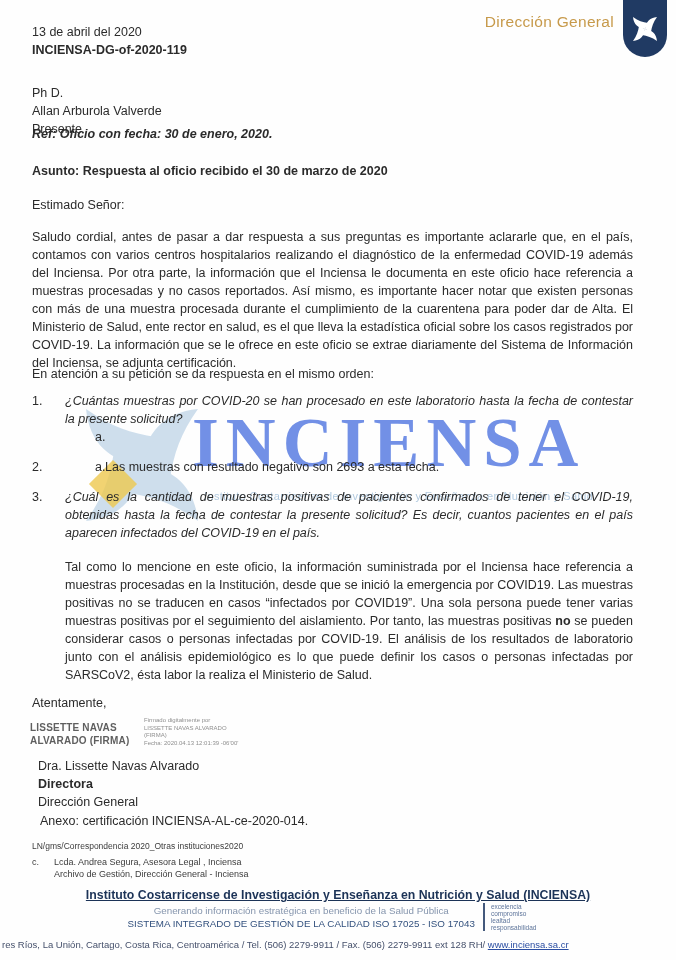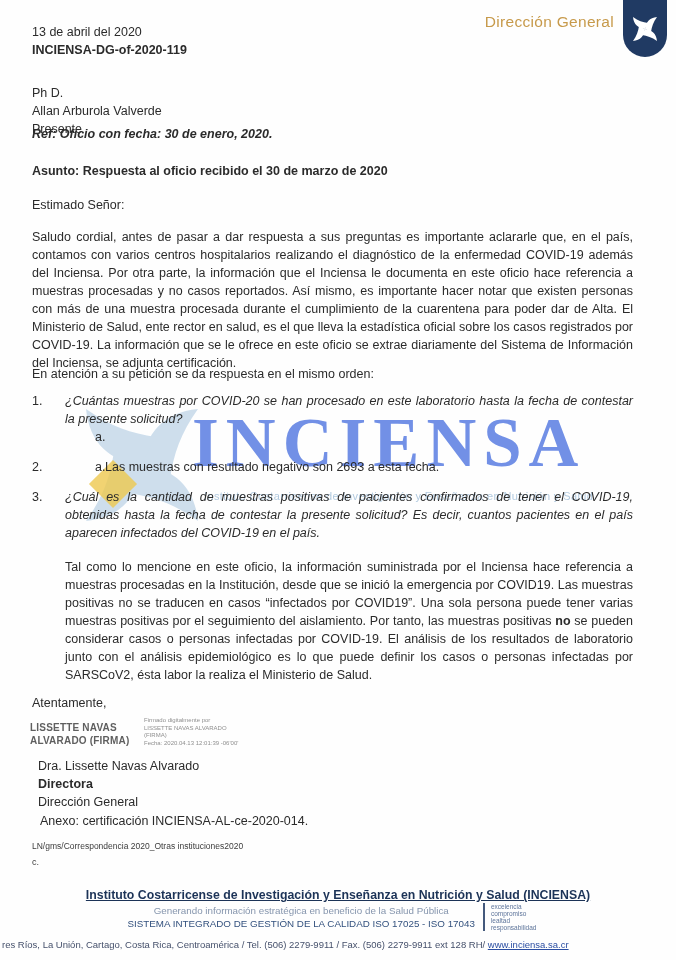--- a/index.html
+++ b/index.html
@@ -182,20 +182,24 @@
     <div>Dra. Lissette Navas Alvarado</div>
     <div class="sig-title">Directora</div>
     <div>Dirección General</div>
   </div>
 
   <div class="abs annex">Anexo: certificación INCIENSA-AL-ce-2020-014.</div>
   <div class="abs fileref">LN/gms/Correspondencia 2020_Otras instituciones2020</div>
 
   <div class="abs cc-block">
     <div class="cc-label">c.</div>
+    <div>
+      <div>Lcda. Andrea Segura, Asesora Legal , Inciensa</div>
+      <div>Archivo de Gestión, Dirección General - Inciensa</div>
+    </div>
   </div>
 
   <div class="abs footer-institute">Instituto Costarricense de Investigación y Enseñanza en Nutrición y Salud (INCIENSA)</div>
 
   <div class="abs footer-mid">
     <div class="footer-col">
       <div class="footer-slogan">Generando información estratégica en beneficio de la Salud Pública</div>
       <div class="footer-quality">SISTEMA INTEGRADO DE GESTIÓN DE LA CALIDAD ISO 17025 - ISO 17043</div>
     </div>
     <div class="footer-values">

